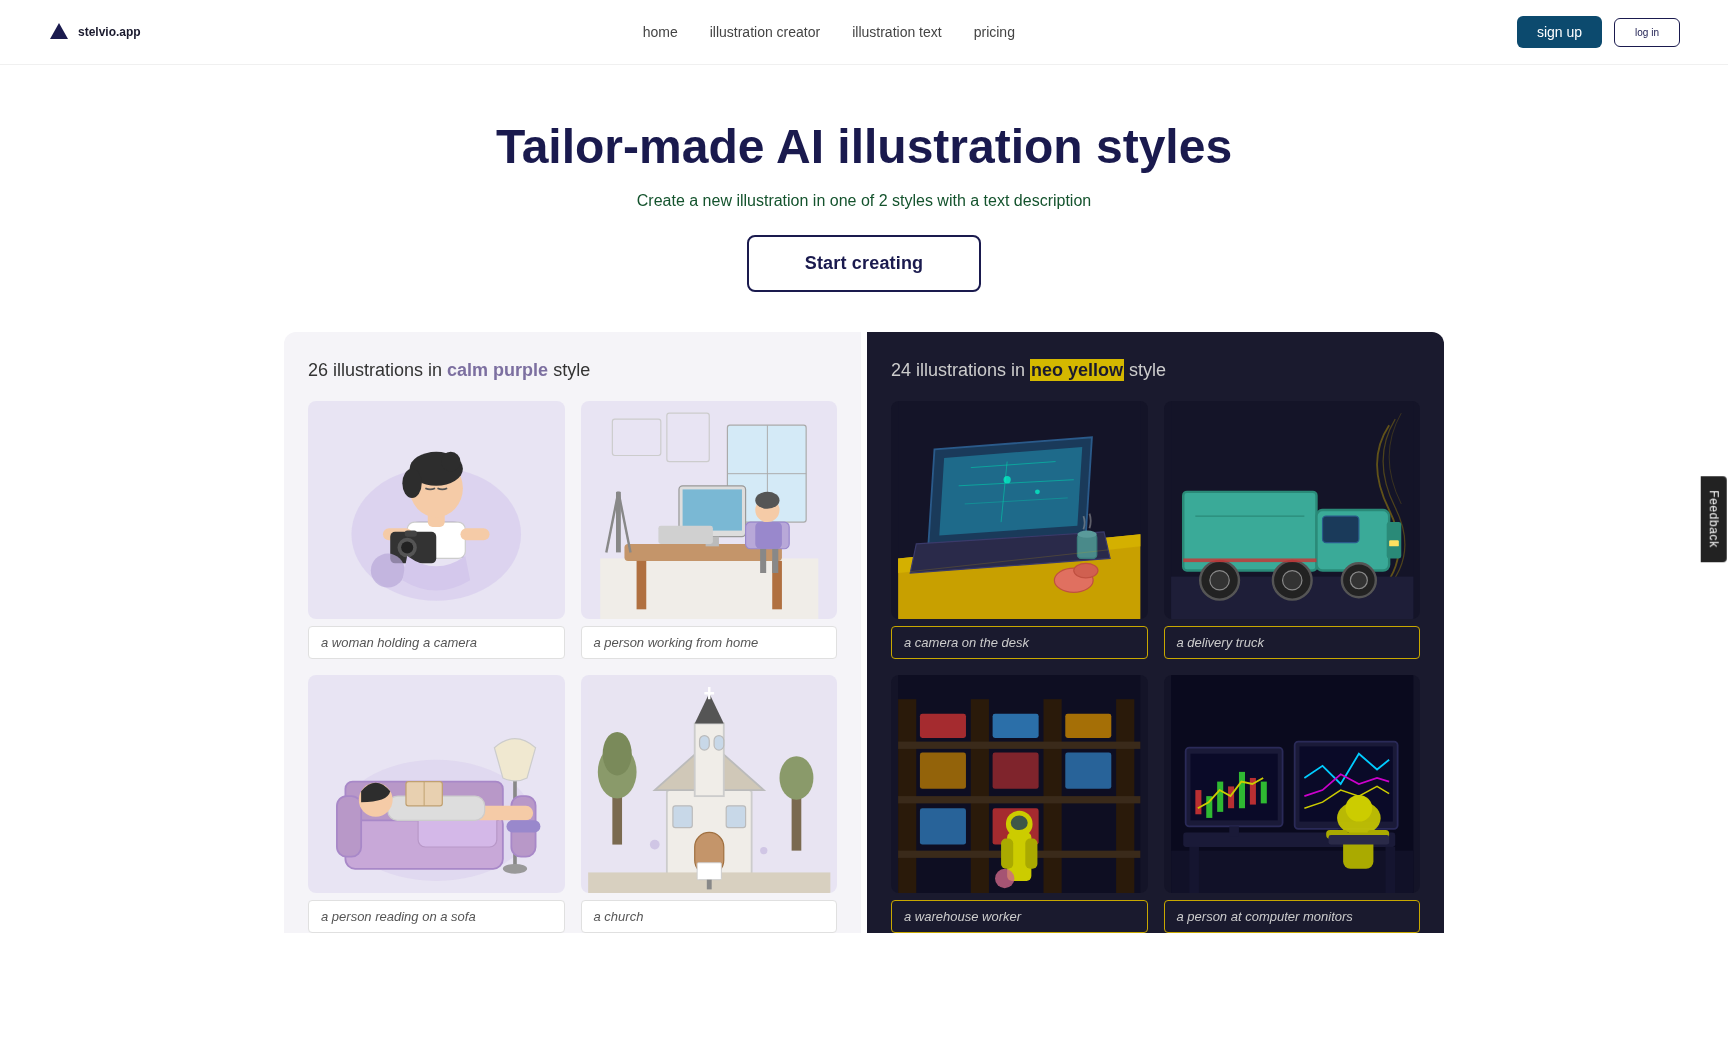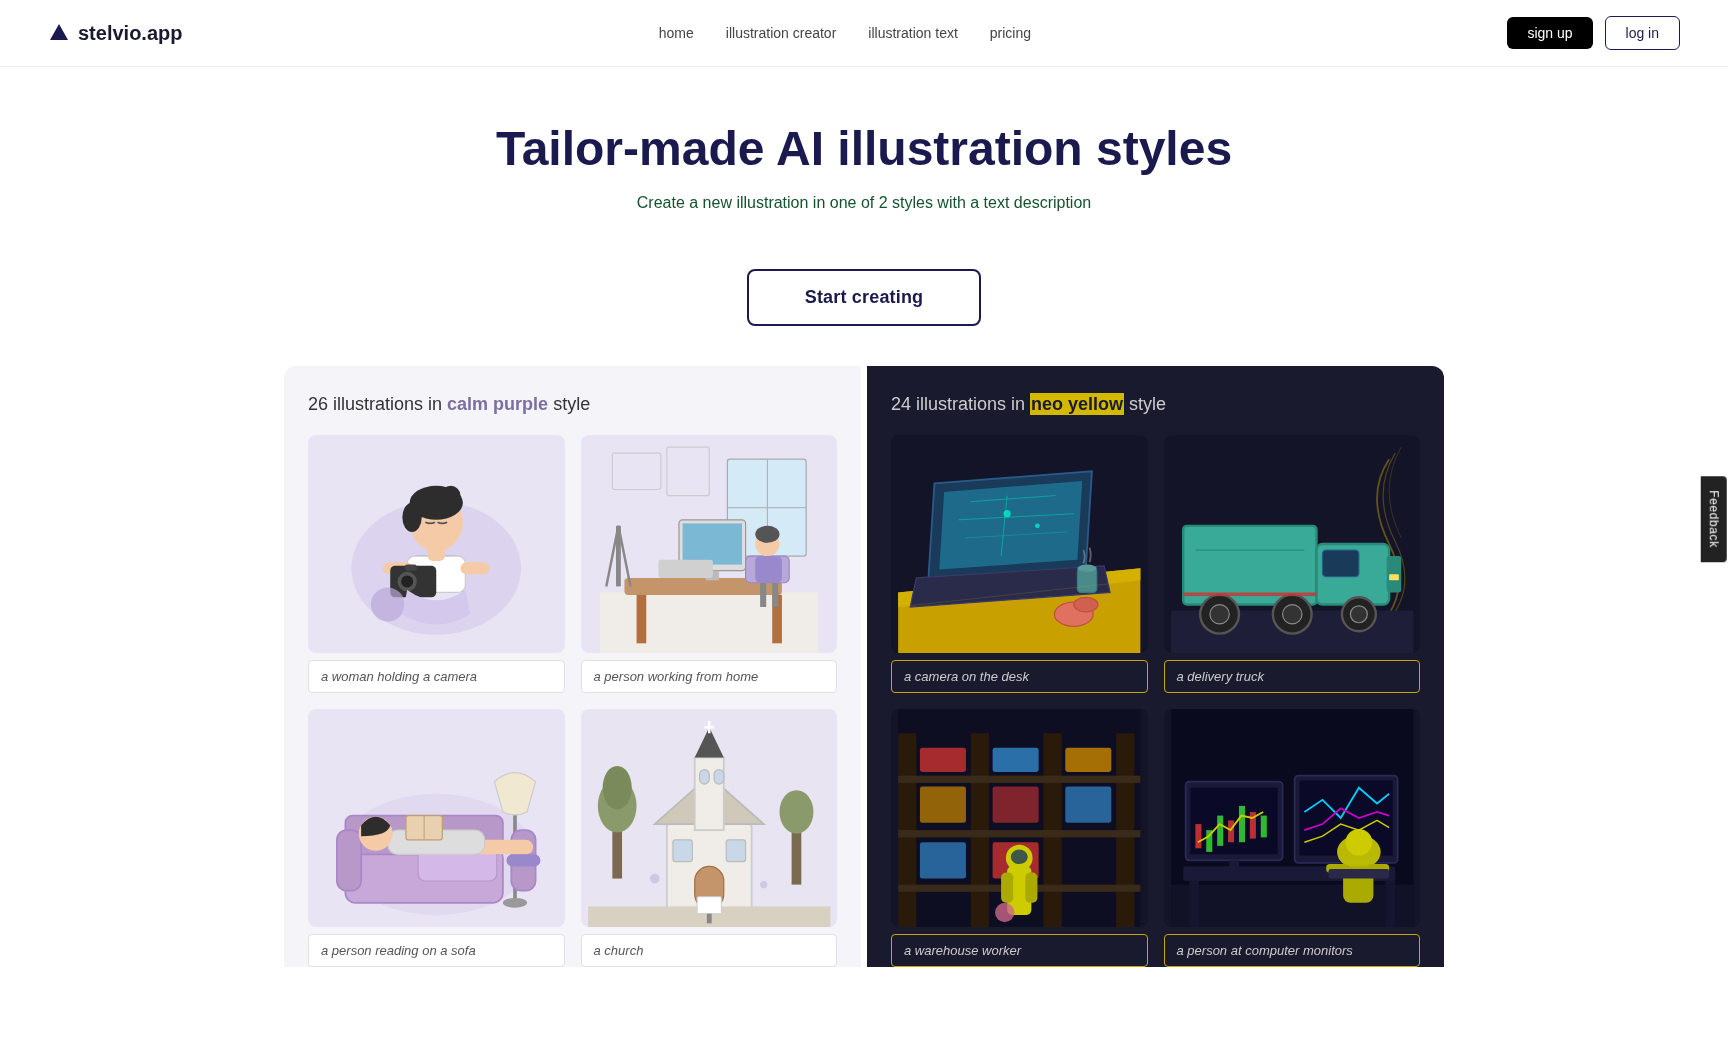--- a/index.html
+++ b/index.html
@@ -16,21 +16,21 @@
       justify-content: space-between;
       padding: 16px 48px;
       background: #fff;
       border-bottom: 1px solid #f0f0f0;
     }
     .nav-logo {
       display: flex;
       align-items: center;
       gap: 8px;
       font-weight: 600;
-      font-size: 20px;
+      font-size: 12px;
       color: #1a1a2e;
     }
     .nav-logo-icon {
       width: 22px;
       height: 22px;
     }
     .nav-links {
       display: flex;
       align-items: center;
       gap: 32px;
@@ -40,36 +40,36 @@
       color: #444;
       text-decoration: none;
       cursor: pointer;
     }
     .nav-actions {
       display: flex;
       align-items: center;
       gap: 12px;
     }
     .btn-signup {
-      background: #000000;
+      background: #0c4a6e;
       color: #fff;
       border: none;
       border-radius: 6px;
       padding: 8px 20px;
       font-size: 14px;
       cursor: pointer;
       font-weight: 500;
     }
     .btn-login {
       background: #fff;
       color: #1a1a4e;
       border: 1.5px solid #1a1a4e;
       border-radius: 6px;
       padding: 8px 20px;
-      font-size: 14px;
+      font-size: 10px;
       cursor: pointer;
       font-weight: 500;
     }
 
     
     .hero {
       text-align: center;
       padding: 56px 20px 40px;
     }
     .hero-title {
@@ -87,21 +87,20 @@
     .btn-start {
       background: #fff;
       color: #1a1a4e;
       border: 2px solid #1a1a4e;
       border-radius: 8px;
       padding: 16px 56px;
       font-size: 18px;
       font-weight: 600;
       cursor: pointer;
       letter-spacing: 0.01em;
-      margin-top: 32px;
     }
 
     
     .illustrations-section {
       display: flex;
       gap: 0;
       padding: 0 20px 40px;
       max-width: 1200px;
       margin: 0 auto;
     }

